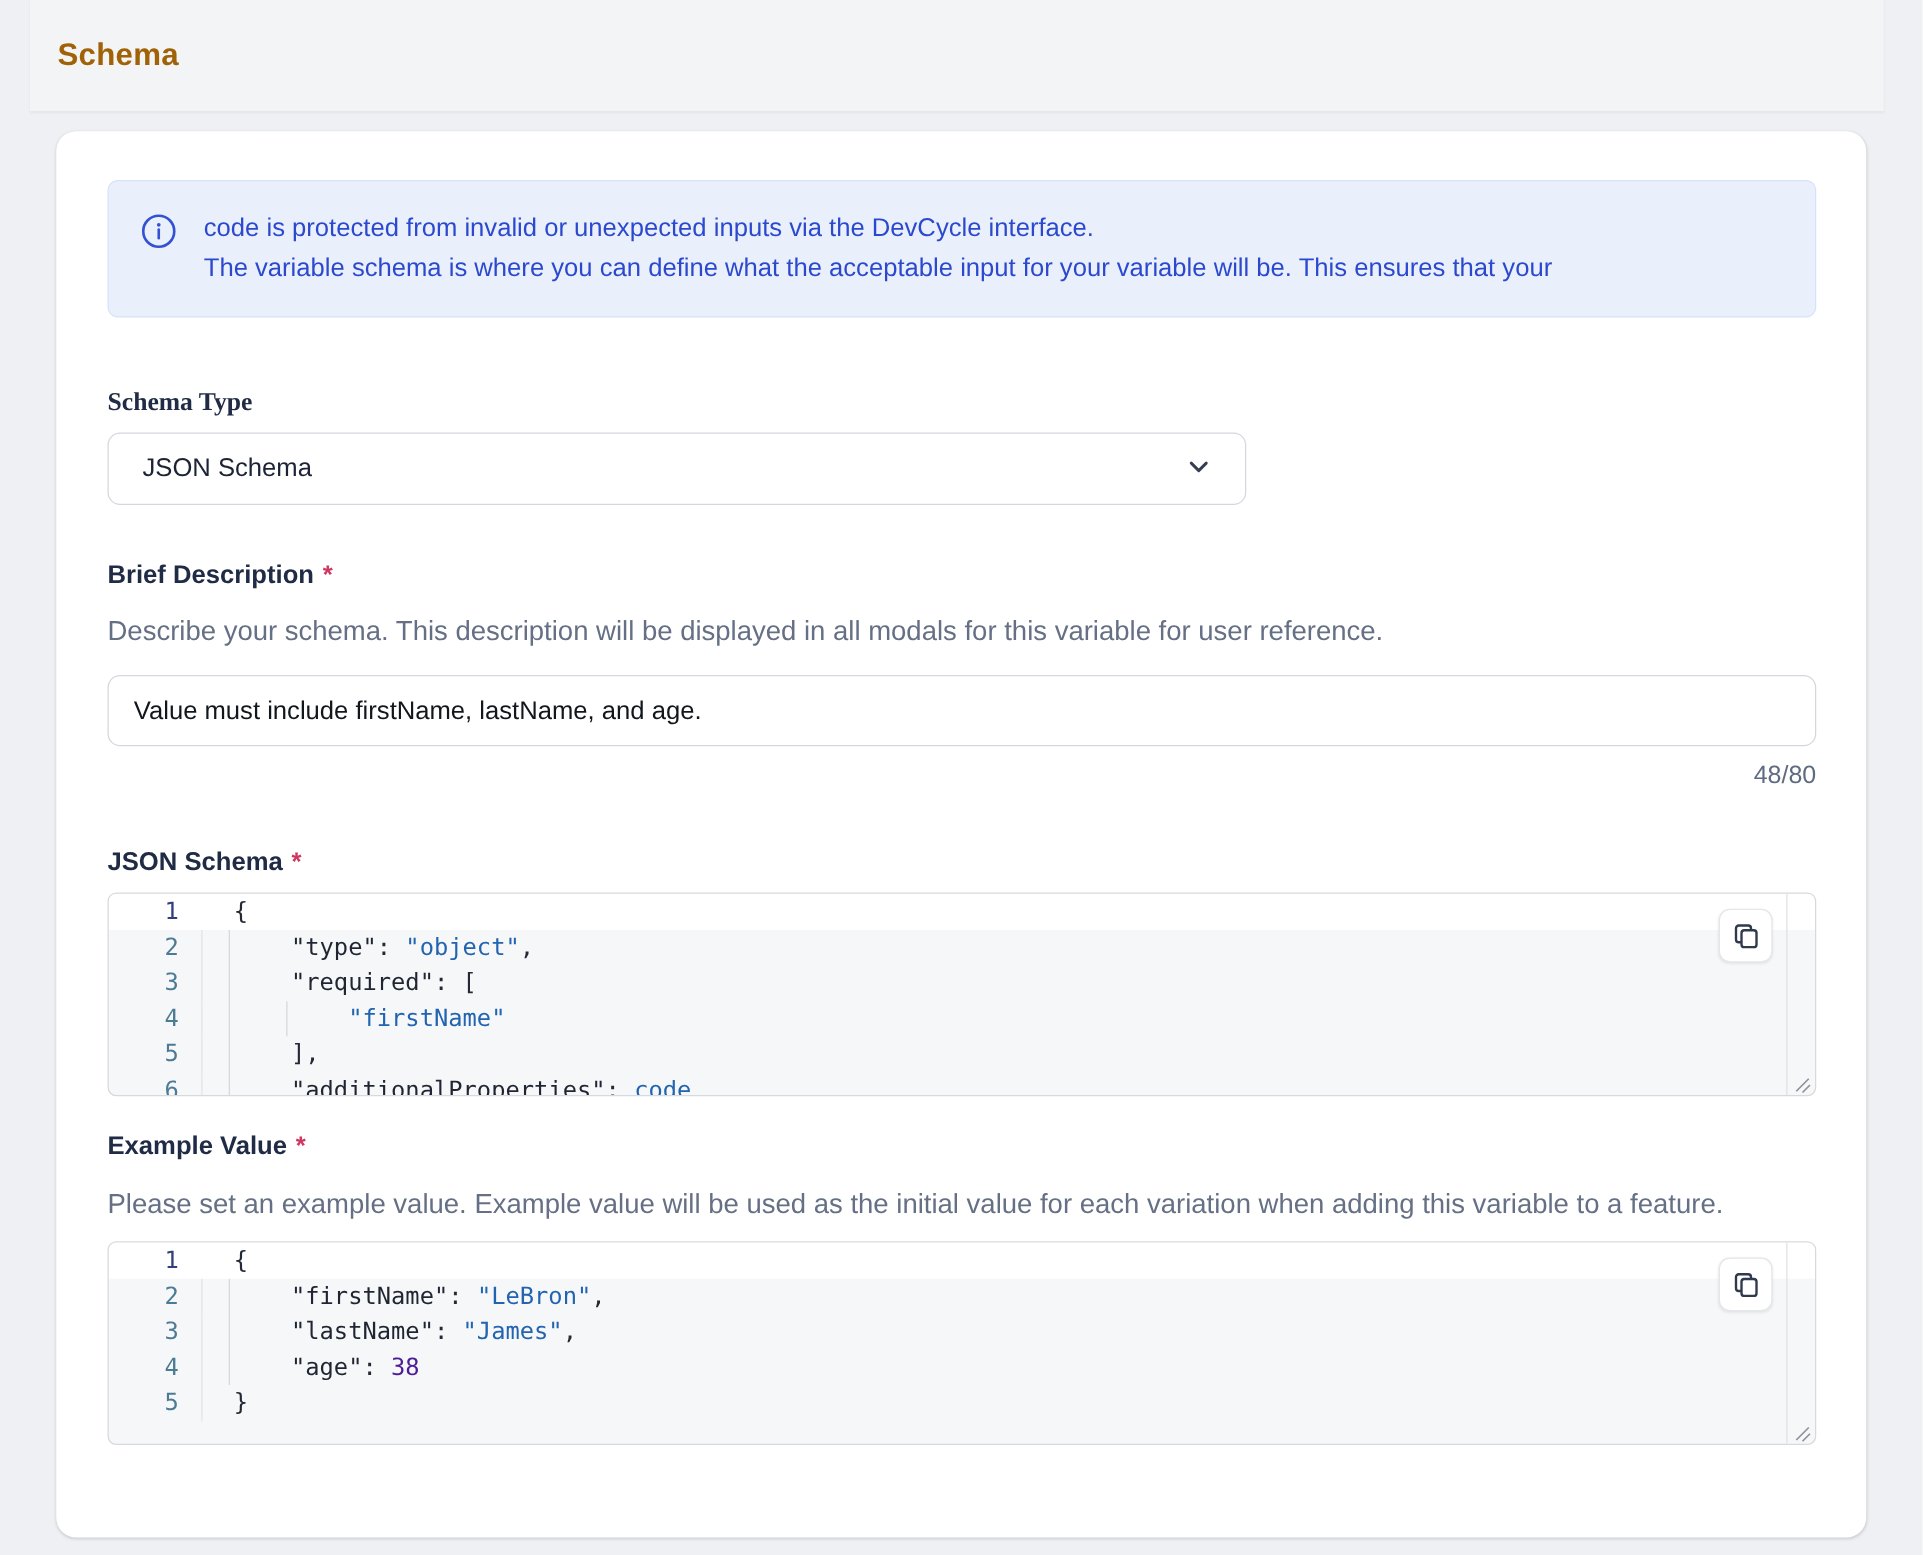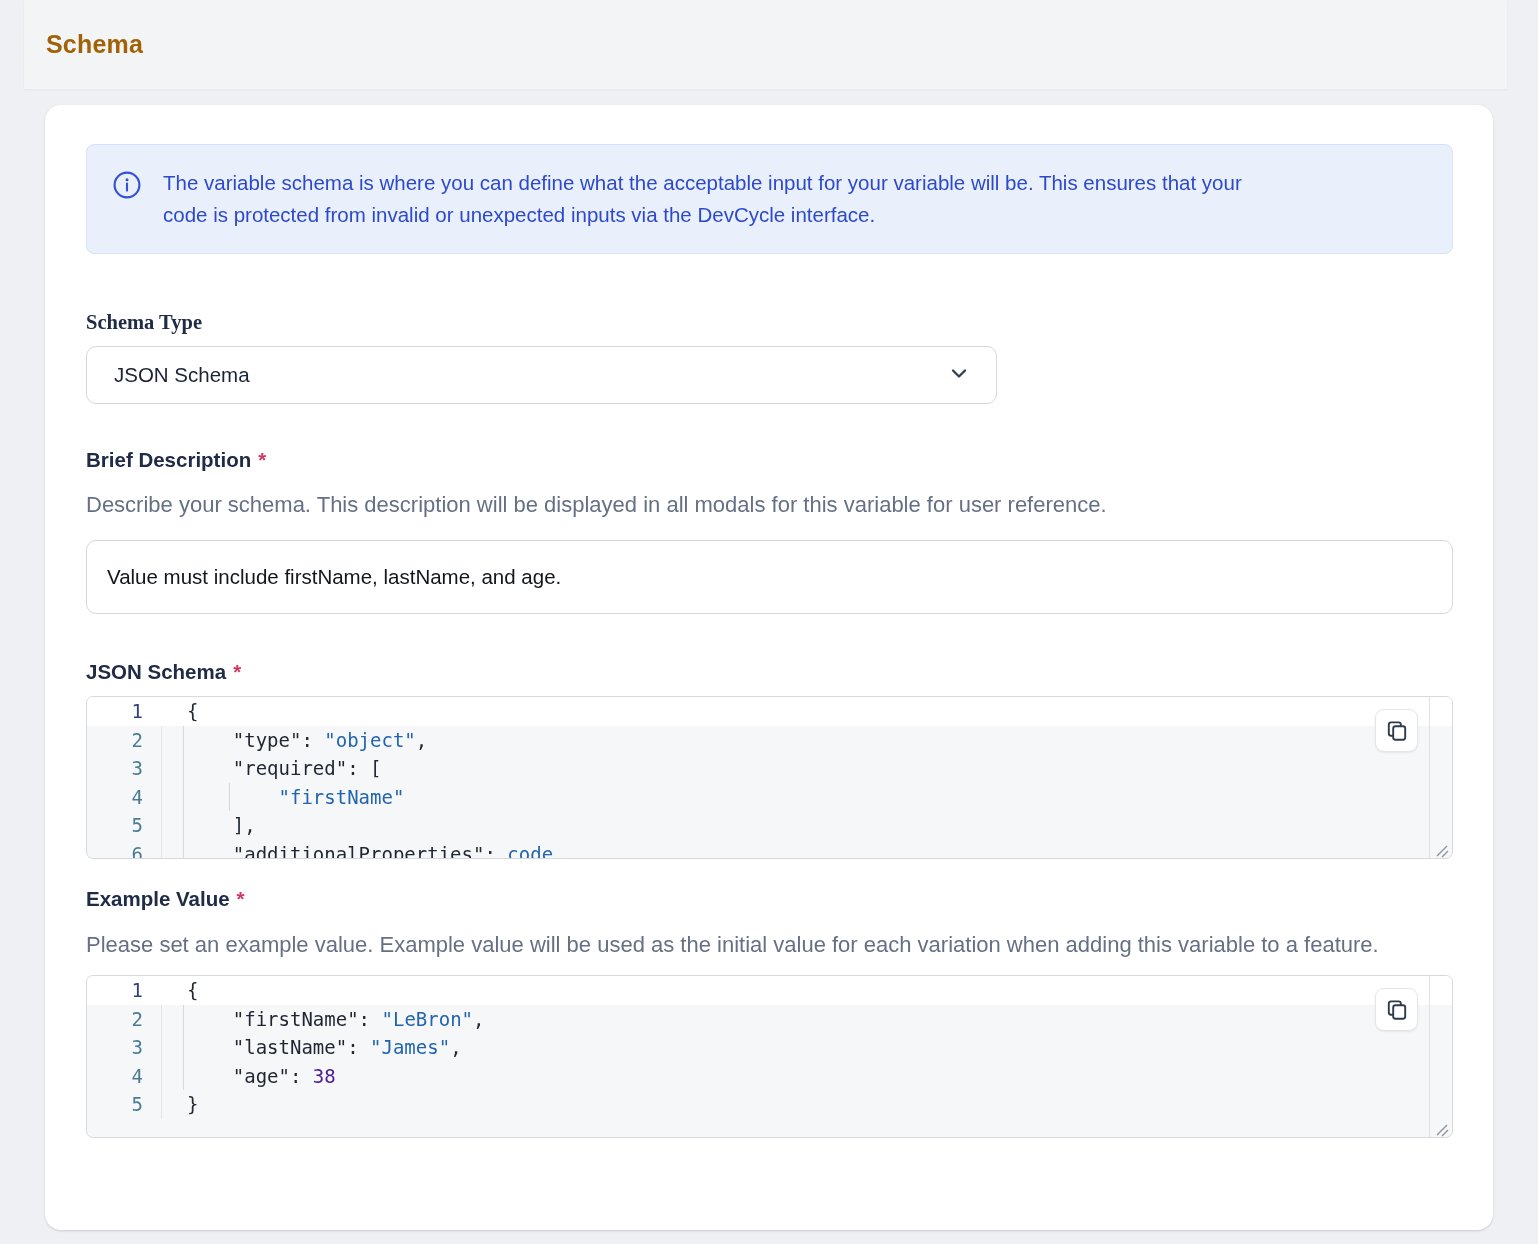--- a/index.html
+++ b/index.html
@@ -47,21 +47,21 @@
 
   .select-box {
     margin-top:12px; width:911px; height:58px;
     background:#fff; border:1px solid #d3d7de; border-radius:10px;
     display:flex; align-items:center; justify-content:space-between;
     padding:0 25px 0 27px; cursor:pointer;
   }
   .select-value { font-size:20.5px; color:#1b2335; }
 
   .text-input {
-    margin-top:22px; width:100%; height:74px;
+    margin-top:22px; width:100%; height:57px;
     border:1px solid #d3d7de; border-radius:10px; background:#fff;
     padding:0 20px; font-size:20.5px; color:#12161d;
     font-family:"Liberation Sans", sans-serif; outline:none; display:block;
   }
   .char-count { margin-top:12px; text-align:right; font-size:20px; color:#5f6b80; }
 
   .editor {
     position:relative; margin-top:12px; width:100%; height:163px;
     background:#f6f7f8; border:1px solid #d7d9de; border-radius:7px;
     overflow:hidden; font-family:"DejaVu Sans Mono", monospace; font-size:19px;
@@ -103,22 +103,22 @@
 
   <div class="banner">
     <span class="banner-icon">
       <svg width="28" height="28" viewBox="0 0 28 28" fill="none">
         <circle cx="14" cy="14" r="12.4" stroke="#3451d4" stroke-width="2.1"></circle>
         <circle cx="14" cy="8.8" r="1.5" fill="#3451d4"></circle>
         <path d="M14 12.6 V 19.6" stroke="#3451d4" stroke-width="2.1" stroke-linecap="round"></path>
       </svg>
     </span>
     <div class="banner-text">
+      <div>code is protected from invalid or unexpected inputs via the DevCycle interface.</div>
       <div>The variable schema is where you can define what the acceptable input for your variable will be. This ensures that your</div>
-      <div>code is protected from invalid or unexpected inputs via the DevCycle interface.</div>
     </div>
   </div>
 
   <div class="field-label lbl-schema-type">
     <span>Schema Type</span>
   </div>
   <div class="select-box">
     <span class="select-value">JSON Schema</span>
     <span>
       <svg width="24" height="24" viewBox="0 0 24 24" fill="none">
@@ -126,20 +126,21 @@
       </svg>
     </span>
   </div>
 
   <div class="field-label lbl-brief">
     <span>Brief Description</span>
     <span class="req">*</span>
   </div>
   <div class="helper helper-brief">Describe your schema. This description will be displayed in all modals for this variable for user reference.</div>
   <input class="text-input" type="text" value="Value must include firstName, lastName, and age." style="">
+  <div class="char-count">48/80</div>
 
   <div class="field-label lbl-jsonschema">
     <span>JSON Schema</span>
     <span class="req">*</span>
   </div>
   <div class="editor editor-1">
     <div>
         <div class="code-row active">
           <span class="gutter">1</span>
           <span class="code-content"><span class="tk-pln">{</span></span>

